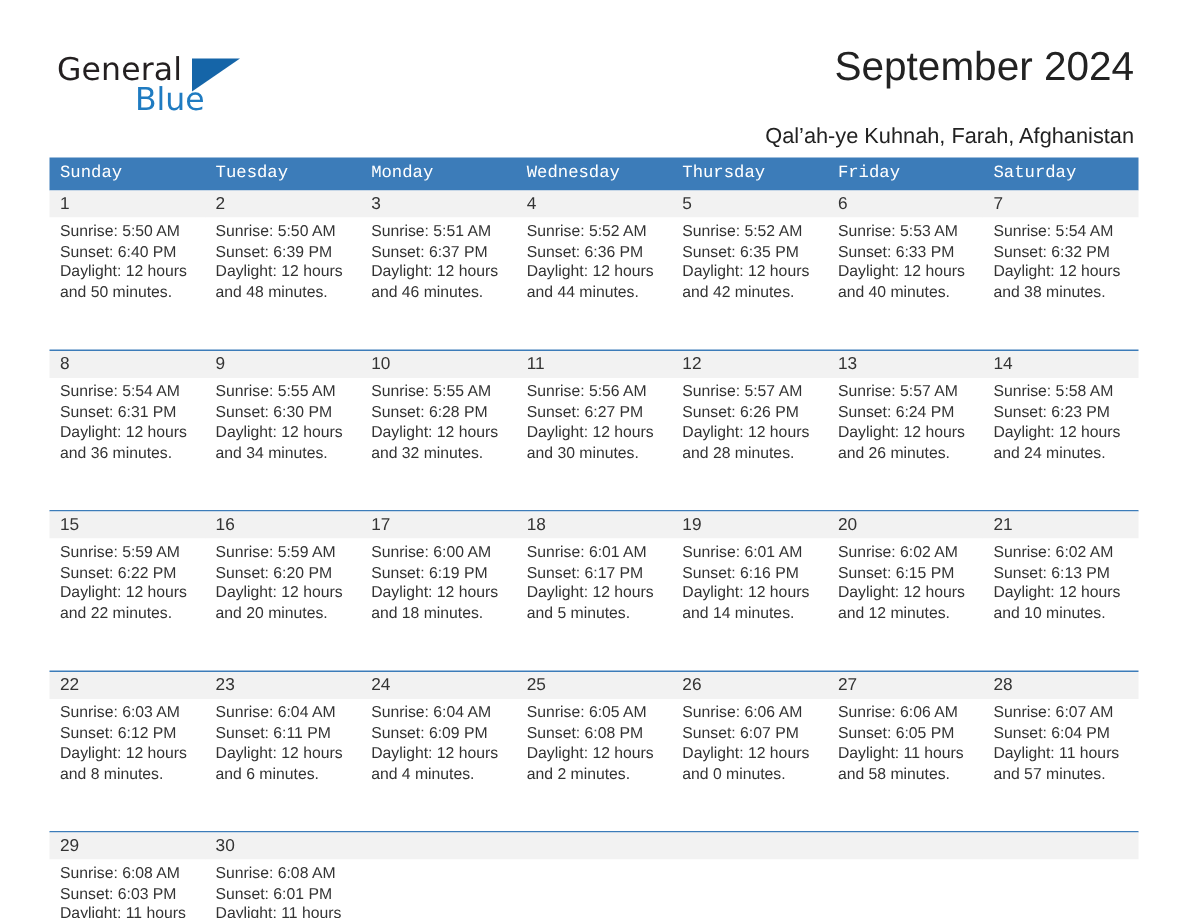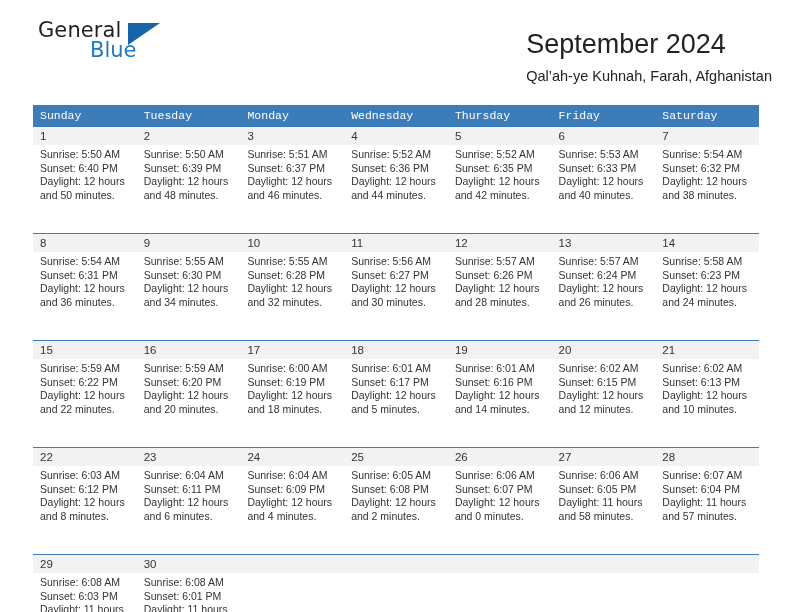--- a/index.html
+++ b/index.html
@@ -24,21 +24,21 @@
   
   .topbar {
     position: absolute;
     left: 0; top: 0;
     width: 792px;
     height: 100px;
   }
   .logo {
     position: absolute;
     left: 38px;
-    top: 18px;
+    top: 34px;
     width: 180px;
     height: 52px;
   }
   .logo-general {
     position: absolute;
     left: 0;
     top: 0;
     font-size: 21px;
     letter-spacing: 0.1px;
     color: #231f20;
@@ -57,32 +57,33 @@
     left: 90px;
     top: 5px;
     width: 0;
     height: 0;
     border-left: 32px solid #1565a8;
     border-bottom: 22px solid transparent;
   }
 
   .title-block {
     position: absolute;
-    right: 20px;
+    right: 36px;
     top: 28px;
+    text-align: right;
   }
   .cal-title {
     font-size: 27px;
     font-weight: normal;
     color: #222222;
     line-height: 32px;
     white-space: nowrap;
   }
   .cal-subtitle {
-    margin-top: 7px;
+    margin-top: 22px;
     font-size: 14.5px;
     color: #222222;
     line-height: 18px;
     white-space: nowrap;
   }
 
   
   .calendar {
     position: absolute;
     left: 33px;

